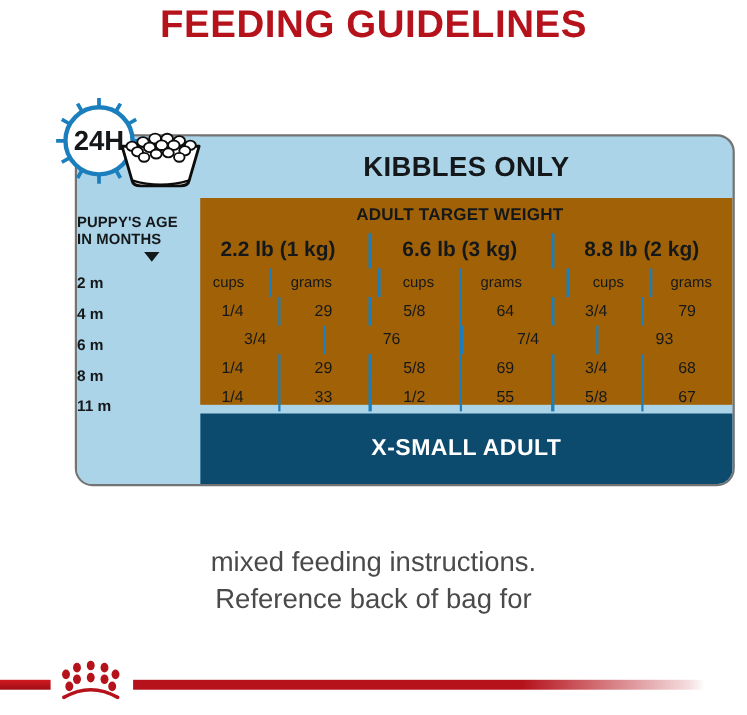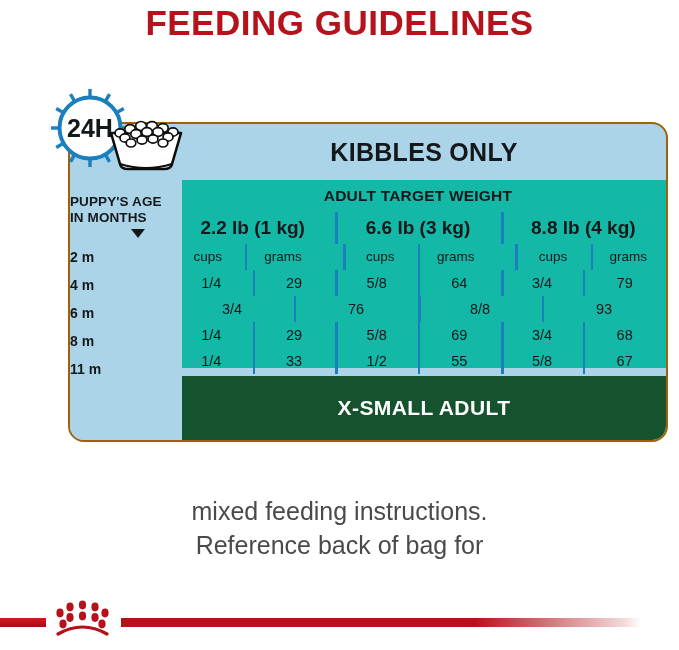--- a/index.html
+++ b/index.html
@@ -31,21 +31,21 @@
     letter-spacing: 0.5px;
   }
 
   
   #guideline-card {
     position: absolute;
     left: 68px;
     top: 122px;
     width: 600px;
     height: 320px;
-    border: 2px solid #a16207;
+    border: 2px solid #737373;
     border-radius: 16px;
     background: #ABD4E8;
     box-sizing: border-box;
     overflow: hidden;
   }
 
   
   #age-column {
     position: absolute;
     left: 0;
@@ -101,21 +101,21 @@
     letter-spacing: 0.3px;
   }
 
   
   #data-panel {
     position: absolute;
     left: 100px;
     top: 56px;
     right: 0;
     height: 188px;
-    background: #14b8a6;
+    background: #a16207;
     z-index: 2;
   }
   #adult-target-weight {
     height: 32px;
     line-height: 32px;
     text-align: center;
     font-size: 15.5px;
     font-weight: bold;
     color: #15181A;
     letter-spacing: 0.2px;
@@ -185,21 +185,21 @@
     line-height: 26px;
   }
 
   
   #adult-band {
     position: absolute;
     left: 112px;
     top: 252px;
     right: 0;
     bottom: 0;
-    background: #14532d;
+    background: #0c4a6e;
     z-index: 2;
     border-bottom-right-radius: 14px;
   }
   #adult-band-label {
     width: 100%;
     text-align: center;
     line-height: 64px;
     font-size: 21px;
     font-weight: bold;
     color: #FFFFFF;
@@ -286,21 +286,21 @@
     </div>
   </div>
 
   <div id="data-panel">
 
     <div id="adult-target-weight">ADULT TARGET WEIGHT</div>
 
     <div class="grid-row" id="weight-header">
       <div class="wcell">2.2 lb (1 kg)</div>
       <div class="wcell">6.6 lb (3 kg)</div>
-      <div class="wcell">8.8 lb (4 kg)</div>
+      <div class="wcell">8.8 lb (2 kg)</div>
     </div>
 
     <div class="grid-row" id="unit-header">
       <div class="wcell">
         <div class="sub2">
           <div class="subcell">cups</div>
           <div class="subcell">grams</div>
         </div>
       </div>
       <div class="wcell">
@@ -340,21 +340,21 @@
 
     <div class="grid-row data-row">
       <div class="wcell">
           <div class="sub2">
         <div class="subcell">3/4</div>
         <div class="subcell">76</div>
       </div>
         </div>
       <div class="wcell">
           <div class="sub2">
-        <div class="subcell">8/8</div>
+        <div class="subcell">7/4</div>
         <div class="subcell">93</div>
       </div>
         </div>
     </div>
 
     <div class="grid-row data-row">
       <div class="wcell">
           <div class="sub2">
         <div class="subcell">1/4</div>
         <div class="subcell">29</div>

